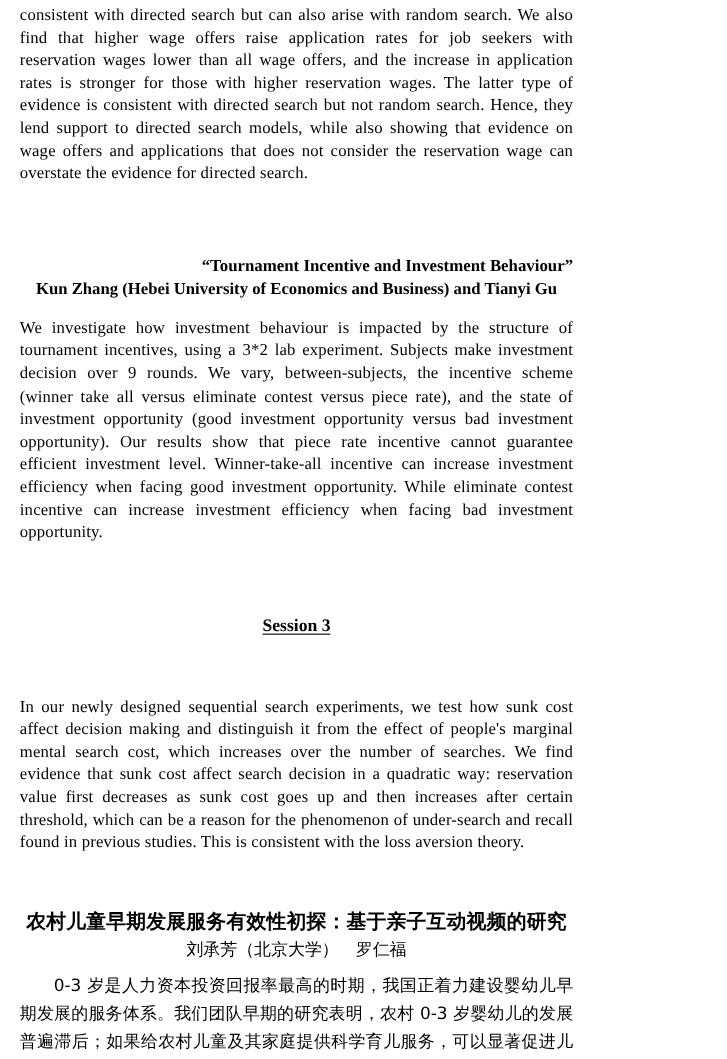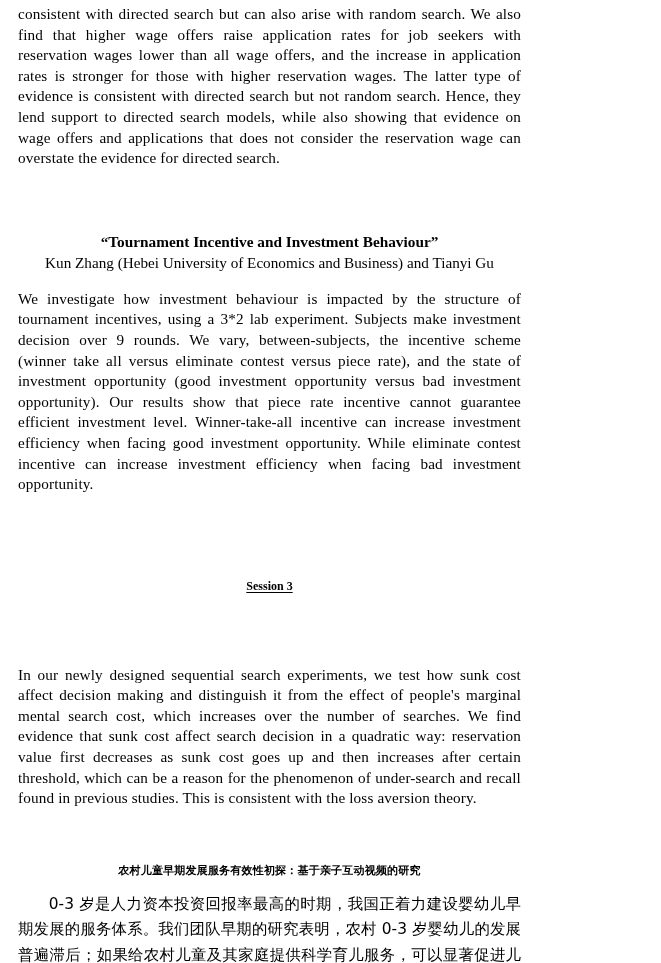--- a/index.html
+++ b/index.html
@@ -39,44 +39,45 @@
   .gap-after-title-block2 { height: 16px; }
   .gap-after-para3 { height: 50px; }
   .gap-after-cn-title { height: 9px; }
 
   .title-block { text-align: center; }
   .paper-title {
     font-size: 15.3px;
     font-weight: bold;
     line-height: 21px;
     margin: 0;
+    text-align: right;
   }
   .paper-authors {
     font-size: 15.2px;
-    font-weight: normal;
+    font-weight: bold;
     line-height: 21px;
     margin: 0;
   }
 
   .session-head {
     text-align: center;
-    font-size: 12px;
+    font-size: 16px;
     font-weight: bold;
     text-decoration: underline;
     text-underline-offset: 2px;
     line-height: 22px;
-    margin: 16px;
+    margin: 0;
   }
 
   .cn {
     font-family: "DejaVu Sans", "Liberation Sans", sans-serif;
   }
   .cn-title {
     text-align: center;
-    font-size: 11px;
+    font-size: 18px;
     font-weight: bold;
     line-height: 24px;
     margin: 0;
     letter-spacing: 0.2px;
   }
   .cn-authors {
     text-align: center;
     font-size: 15.4px;
     font-weight: normal;
     line-height: 24px;
@@ -119,19 +120,20 @@
   </div>
 
   <div class="gap-after-title-block2"></div>
 
   <p class="para para-en">In our newly designed sequential search experiments, we test how sunk cost affect decision making and distinguish it from the effect of people's marginal mental search cost, which increases over the number of searches. We find evidence that sunk cost affect search decision in a quadratic way: reservation value first decreases as sunk cost goes up and then increases after certain threshold, which can be a reason for the phenomenon of under-search and recall found in previous studies. This is consistent with the loss aversion theory.</p>
 
   <div class="gap-after-para3"></div>
 
   <div class="title-block">
     <p class="cn cn-title">农村儿童早期发展服务有效性初探：基于亲子互动视频的研究</p>
+    <p class="cn cn-authors">刘承芳（北京大学）　罗仁福</p>
   </div>
 
   <div class="gap-after-cn-title"></div>
 
   <p class="cn cn-para">0-3 岁是人力资本投资回报率最高的时期，我国正着力建设婴幼儿早期发展的服务体系。我们团队早期的研究表明，农村 0-3 岁婴幼儿的发展普遍滞后；如果给农村儿童及其家庭提供科学育儿服务，可以显著促进儿童早期的能力发展，然而基于传统的量表或访谈信息难以厘清背后的作用机理。为此，本研究借鉴心理学的研究方法，以中部贫困地区 600 多个 6-24 月龄的农村婴幼儿为例，通过视频编码的方法记录并分析亲子互动行为和质量及其与儿童发展的关系。研究结果表明，样本地区家庭亲子互动质</p>
 
 </div>
 
 </body></html>

